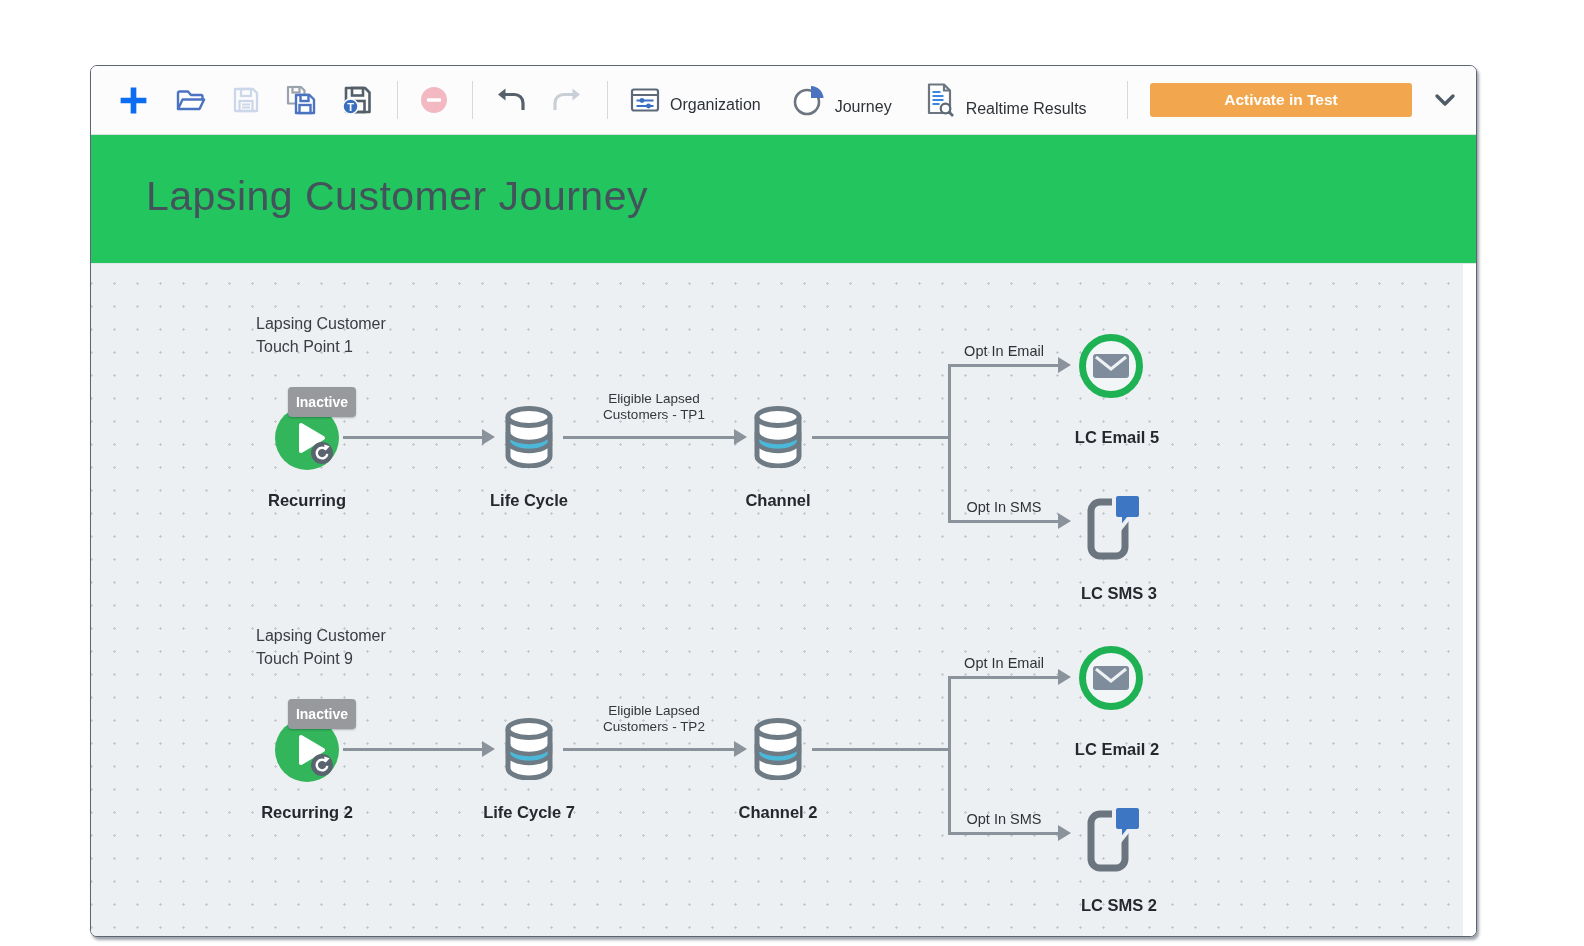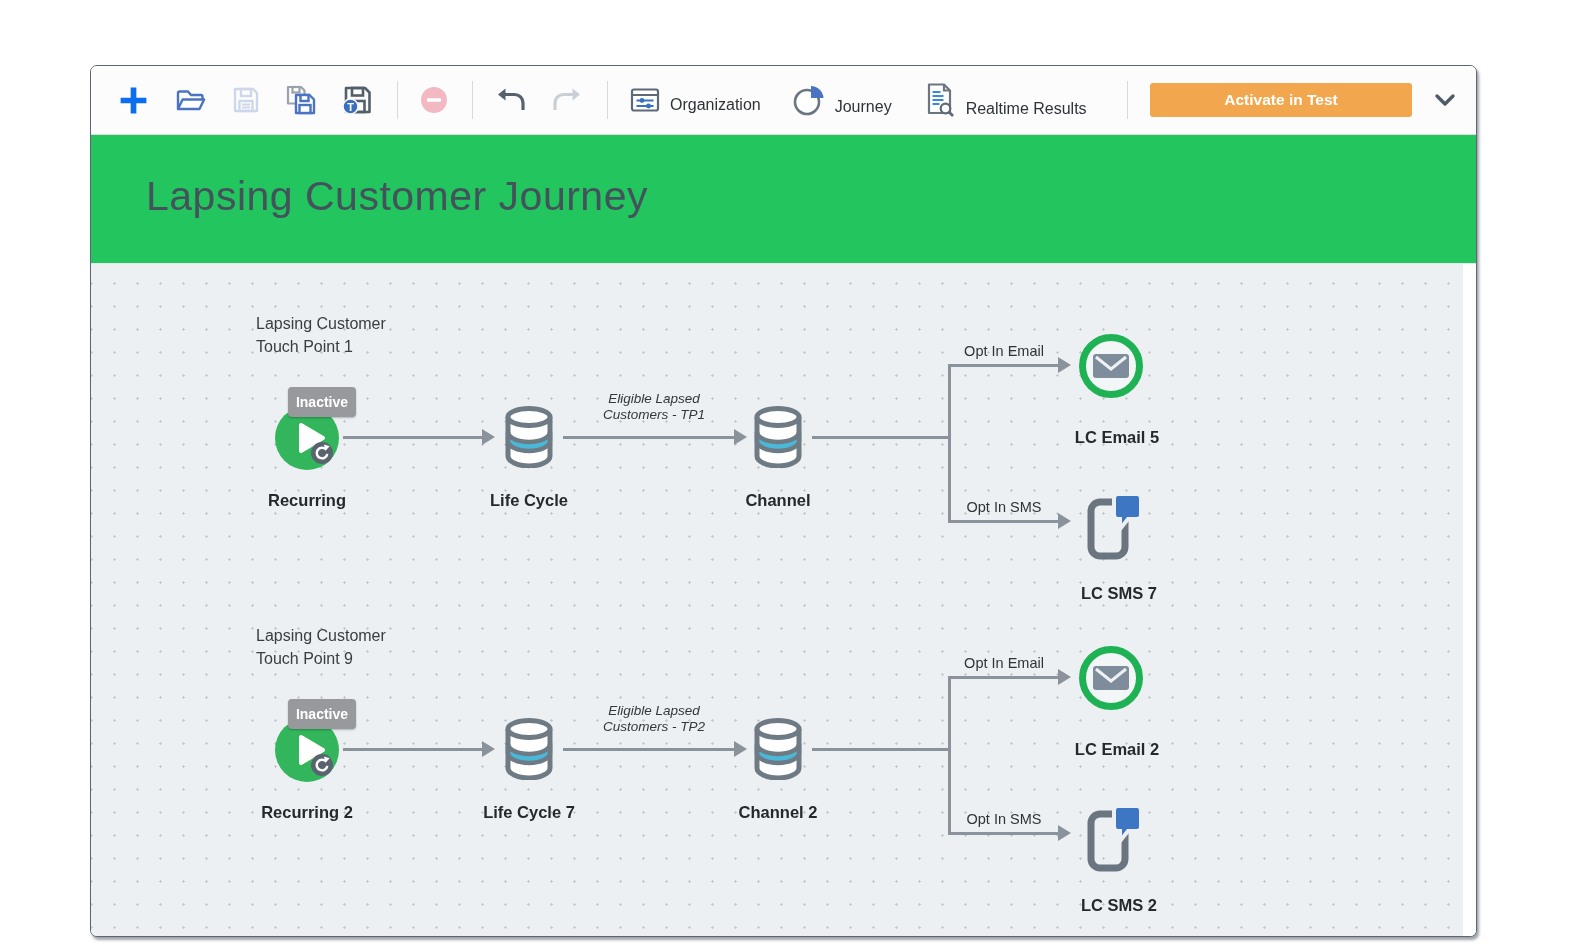--- a/index.html
+++ b/index.html
@@ -54,21 +54,21 @@
   .db-node { position:absolute; width:64px; height:64px; cursor:pointer; }
 
   .email-node { position:absolute; width:64px; height:64px; border:7px solid #1eb254;
     border-radius:50%; background:#f3f6f7; display:flex; align-items:center;
     justify-content:center; cursor:pointer; }
 
   .sms-node { position:absolute; cursor:pointer; }
 
   .edge-label { position:absolute; width:200px; text-align:center; font-size:13.5px;
     line-height:16px; color:#33373b; }
-  .edge-label span { display:block;font-style:italic; }
+  .edge-label span { display:block; }
   .branch-label { position:absolute; width:160px; text-align:center; font-size:14.5px;
     color:#2f3337; }
 
   .hline { position:absolute; height:3px; background:#8a939b; }
   .vline { position:absolute; width:3px; background:#8a939b; }
   .ahead { position:absolute; width:0; height:0; border-top:8px solid transparent;
     border-bottom:8px solid transparent; border-left:13px solid #8a939b; }
 </style>
 </head>
 <body>
@@ -260,21 +260,21 @@
       <div class="hline" style="left:859px; top:256px; width:109px;"></div>
       <div class="ahead" style="left:967px; top:249px;"></div>
       <div class="branch-label" style="left:833px; top:235px;">Opt In SMS</div>
 
       <div class="sms-node" style="left:990px; top:226px;">
         <svg width="66" height="76" viewBox="0 0 66 76">
           <rect x="10" y="12" width="34" height="54" rx="9" fill="none" stroke="#6b7580" stroke-width="7"></rect>
           <path d="M37 4 h19 a4 4 0 0 1 4 4 v17 a4 4 0 0 1 -4 4 h-9 l-8 10 v-10 h-2 a4 4 0 0 1 -4 -4 V8 a4 4 0 0 1 4 -4 z" fill="#3d77c4" stroke="#edf0f2" stroke-width="4"></path>
         </svg>
       </div>
-      <div class="node-label" style="left:948px; top:320px;">LC SMS 7</div>
+      <div class="node-label" style="left:948px; top:320px;">LC SMS 3</div>
     </div>
 
     <div class="flow-row" style="top:312px;">
       <div class="annotation" style="left:165px; top:48px;">
         <span>Lapsing Customer</span>
         <span>Touch Point 9</span>
       </div>
 
       <div class="status-badge" style="left:197px; top:123px;">Inactive</div>
 

